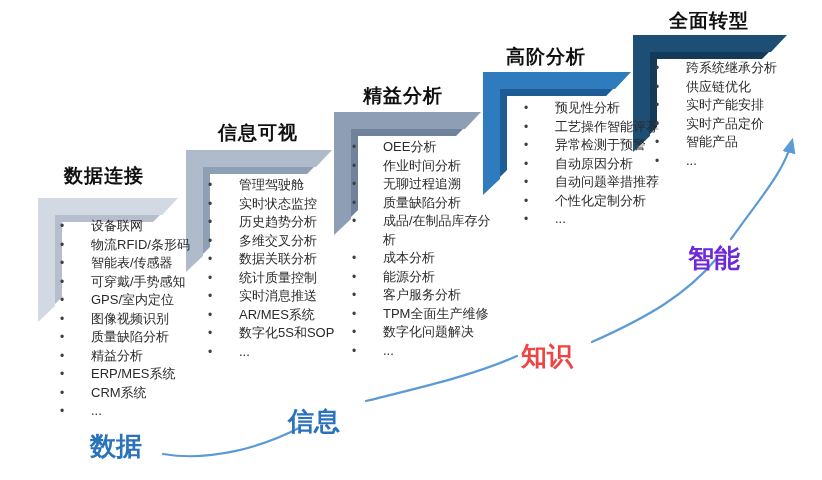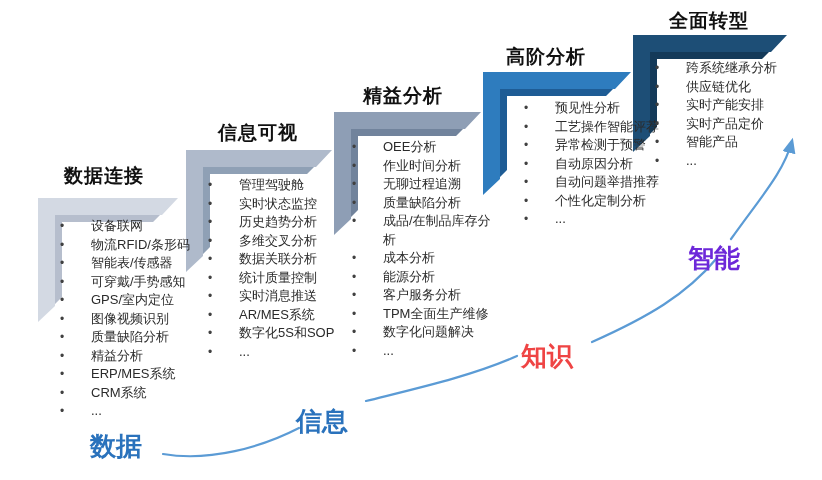--- a/index.html
+++ b/index.html
@@ -27,21 +27,21 @@
   }
   .l1{left:56px;top:217px;}
   .l2{left:204px;top:176px;}
   .l3{left:348px;top:138px;width:140px;}
   .l4{left:520px;top:99px;}
   .l5{left:651px;top:59px;}
   .prog-label{
     position:absolute;font-size:26px;font-weight:bold;color:#2a72bc;white-space:nowrap;
   }
   .p1{left:90px;top:429px;text-align:center;}
-  .p2{left:296px;top:404px;}
+  .p2{left:288px;top:404px;}
   .p3{left:521px;top:339px;}
   .p4{left:688px;top:241px;}
 </style>
 </head>
 <body>
 
 <div class="canvas">
 
   <svg class="shapes" width="822" height="480" viewBox="0 0 822 480">
     <defs>

